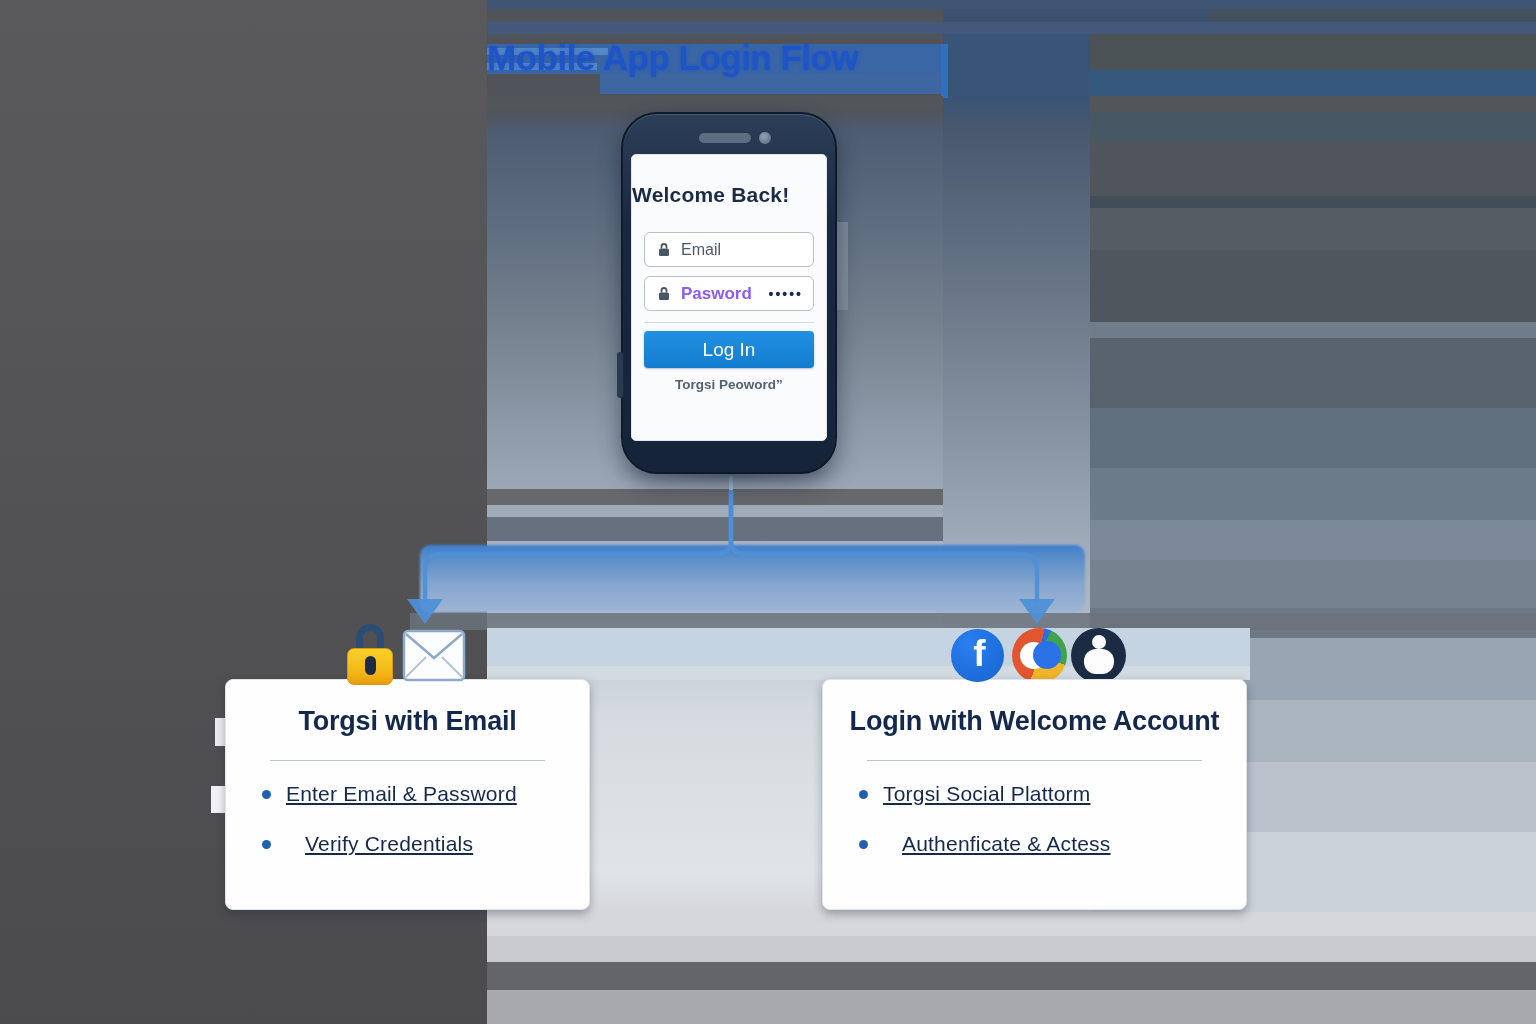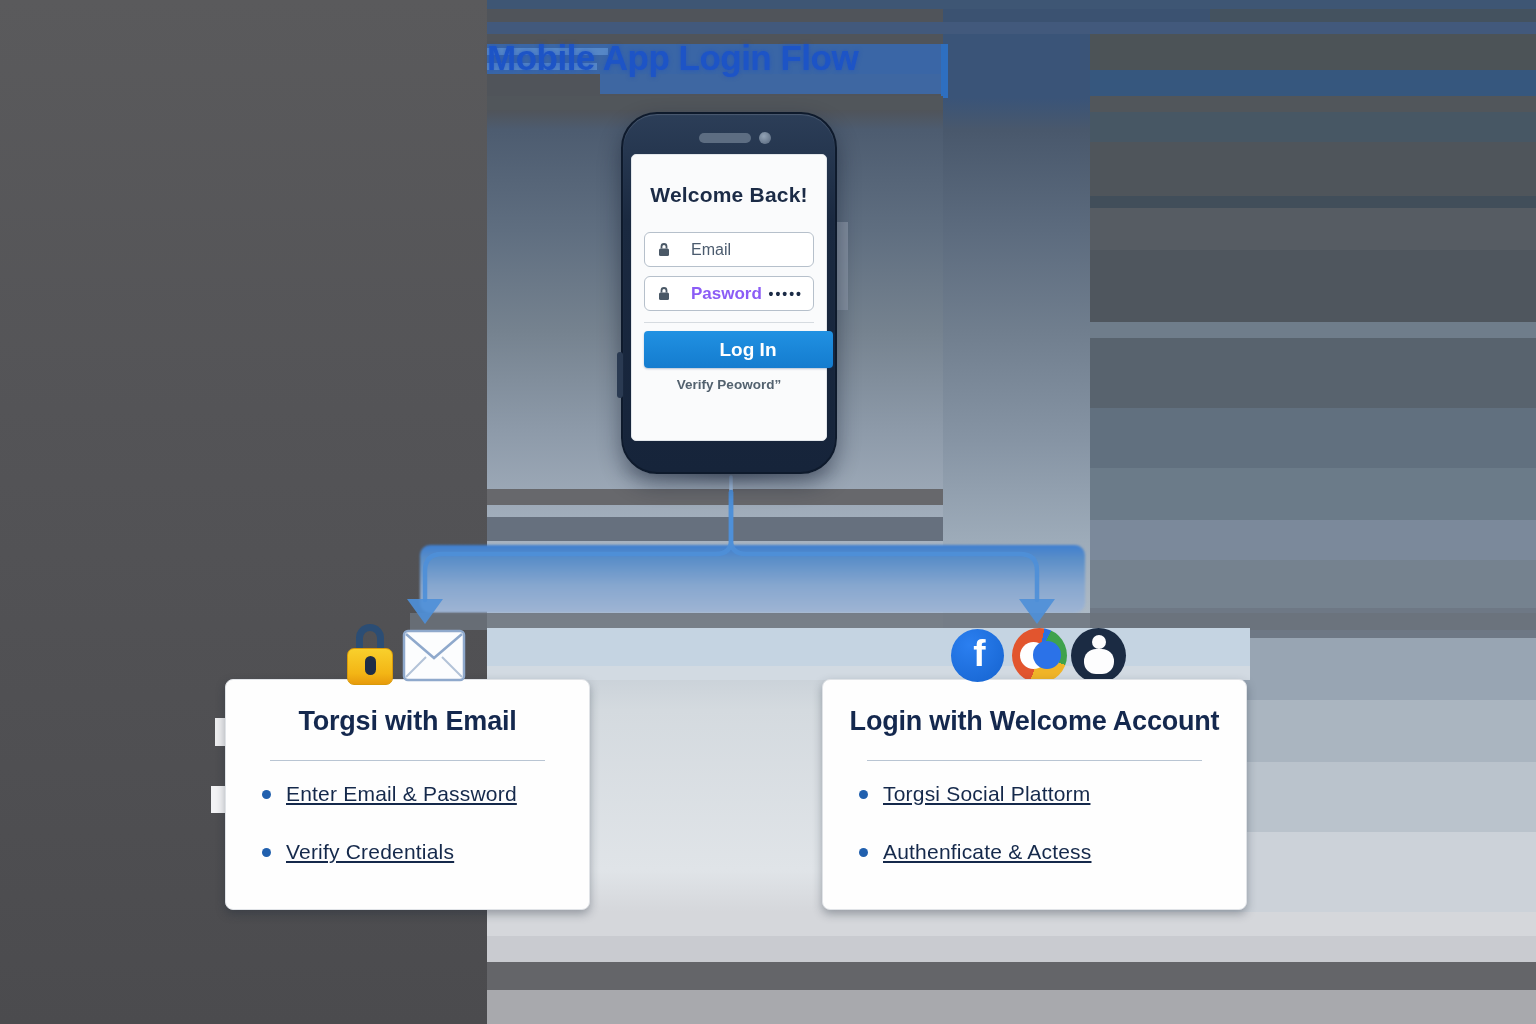--- a/index.html
+++ b/index.html
@@ -46,34 +46,34 @@
     border:2px solid #0e1a2c;box-shadow:0 10px 22px rgba(10,20,40,.45),
     inset 0 1px 1px rgba(255,255,255,.15);z-index:4;box-sizing:border-box;}
   #phone-speaker{left:76px;top:19px;width:52px;height:10px;border-radius:5px;background:#5d6d82;}
   #phone-camera{left:136px;top:18px;width:12px;height:12px;border-radius:50%;
     background:radial-gradient(circle at 40% 35%,#93a3b6,#55657a);}
   #phone-screen{left:8px;top:40px;width:196px;height:287px;border-radius:5px;
     background:#fafbfc;border:1px solid #e2e6ea;box-sizing:border-box;}
   #phone-btn{left:-6px;top:238px;width:6px;height:46px;border-radius:3px;background:#2a3a52;}
   #glitch-col{left:836px;top:222px;width:12px;height:88px;background:#8d99a8;opacity:.7;z-index:4;}
 
-  #welcome{left:0;top:28px;width:100%;text-align:center;font-size:21px;font-weight:700;
+  #welcome{left:0;top:28px;width:100%;font-size:21px;font-weight:700;
     color:#1b2b46;letter-spacing:.2px;}
   .field{left:12px;width:170px;height:35px;border:1.5px solid #b6c0cb;border-radius:6px;
     background:#fff;display:flex;align-items:center;padding:0 10px 0 12px;box-sizing:border-box;}
   #field-email{top:77px;}
   #field-password{top:121px;}
-  .field-label{font-size:16px;color:#4b5b6e;margin-left:20px;}
+  .field-label{font-size:16px;color:#4b5b6e;margin-left:10px;}
   .field-label.bold{font-weight:700;color:#8b5cf6;font-size:17px;}
   .dots{margin-left:auto;font-size:14px;letter-spacing:2px;color:#1b2b46;font-weight:700;}
   #btn-divider{left:12px;top:167px;width:170px;height:1px;background:#d6dbe0;}
   #login-btn{left:12px;top:176px;width:170px;height:37px;border-radius:4px;
     background:linear-gradient(180deg,#2191e2,#147ccf);display:flex;align-items:center;
-    justify-content:center;color:#fff;font-size:19px;font-weight:700;
-    box-shadow:0 1px 2px rgba(20,60,120,.3);padding-left:19px;}
+    justify-content:center;color:#fff;font-size:19px;font-weight:400;
+    box-shadow:0 1px 2px rgba(20,60,120,.3);}
   #forgot{left:0;top:222px;width:100%;text-align:center;font-size:13.5px;font-weight:600;
     color:#53626f;filter:blur(.3px);}
 
   
   #arrows{left:0;top:0;width:1536px;height:1024px;z-index:3;pointer-events:none;}
 
   
   .icon-circle{width:53px;height:53px;border-radius:50%;z-index:5;}
   #fb-icon{left:951px;top:629px;background:radial-gradient(circle at 35% 30%,#2b7ff0,#1563cf);
     display:flex;align-items:center;justify-content:center;}
@@ -97,21 +97,21 @@
   
   .card{background:#fefefe;border:1px solid #e0e3e7;border-radius:8px;
     box-shadow:0 4px 10px rgba(30,40,55,.35);z-index:4;box-sizing:border-box;}
   #card-email{left:225px;top:679px;width:365px;height:231px;}
   #card-social{left:822px;top:679px;width:425px;height:231px;}
   .card-title{position:absolute;top:26px;left:0;width:100%;text-align:center;
     font-size:27px;font-weight:700;color:#14284e;letter-spacing:-0.2px;}
   .card-divider{position:absolute;top:80px;left:44px;right:44px;height:1px;background:#b9c5d3;}
   .bullet-row{position:absolute;left:36px;display:flex;align-items:center;}
   .bullet-row.r1{top:102px;}
-  .bullet-row.r2{top:160px;}
+  .bullet-row.r2{top:152px;gap:19px;}
   .bullet-dot{width:9px;height:9px;border-radius:50%;background:#2160ae;margin-right:15px;flex:none;}
   .bullet-text{font-size:21px;color:#15294b;font-weight:500;letter-spacing:.2px;text-decoration:underline;}
 
   .notch{background:#ededef;z-index:3;}
 </style>
 </head>
 <body>
 
 <div id="stage">
 
@@ -169,21 +169,21 @@
         <svg width="14" height="15" viewBox="0 0 14 15">
           <path d="M4.5 6.5 V4.5 a2.5 2.5 0 0 1 5 0 V6.5" stroke="#4a5866" stroke-width="1.8" fill="none"></path>
           <rect x="2" y="6.5" width="10" height="7.5" rx="1.5" fill="#4a5866"></rect>
         </svg>
         <span class="field-label bold">Pasword</span>
         <span class="dots">•••••</span>
       </div>
 
       <div class="abs" id="btn-divider"></div>
       <div class="abs" id="login-btn">Log In</div>
-      <div class="abs" id="forgot">Verify Peoword”</div>
+      <div class="abs" id="forgot">Torgsi Peoword”</div>
     </div>
   </div>
 
   <div class="abs" id="lock-icon">
     <div id="lock-shackle"></div>
     <div id="lock-body"></div>
     <div id="lock-keyhole"></div>
   </div>
   <svg class="abs" id="envelope-icon" width="64" height="53" viewBox="0 0 64 53">
     <rect x="2" y="2" width="60" height="49" rx="4" fill="#fcfdfe" stroke="#8fa9cc" stroke-width="2.5"></rect>

